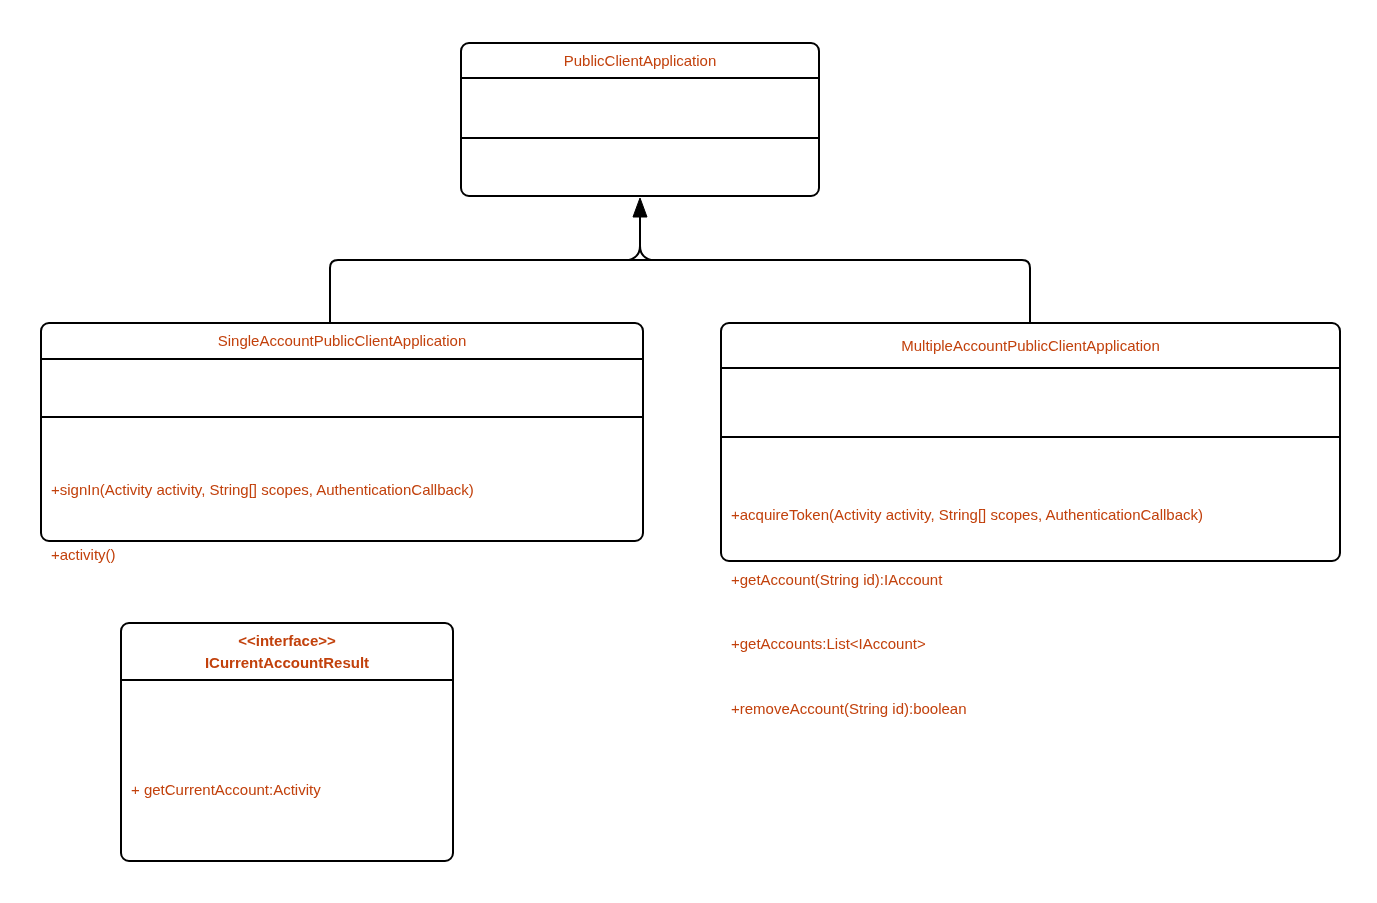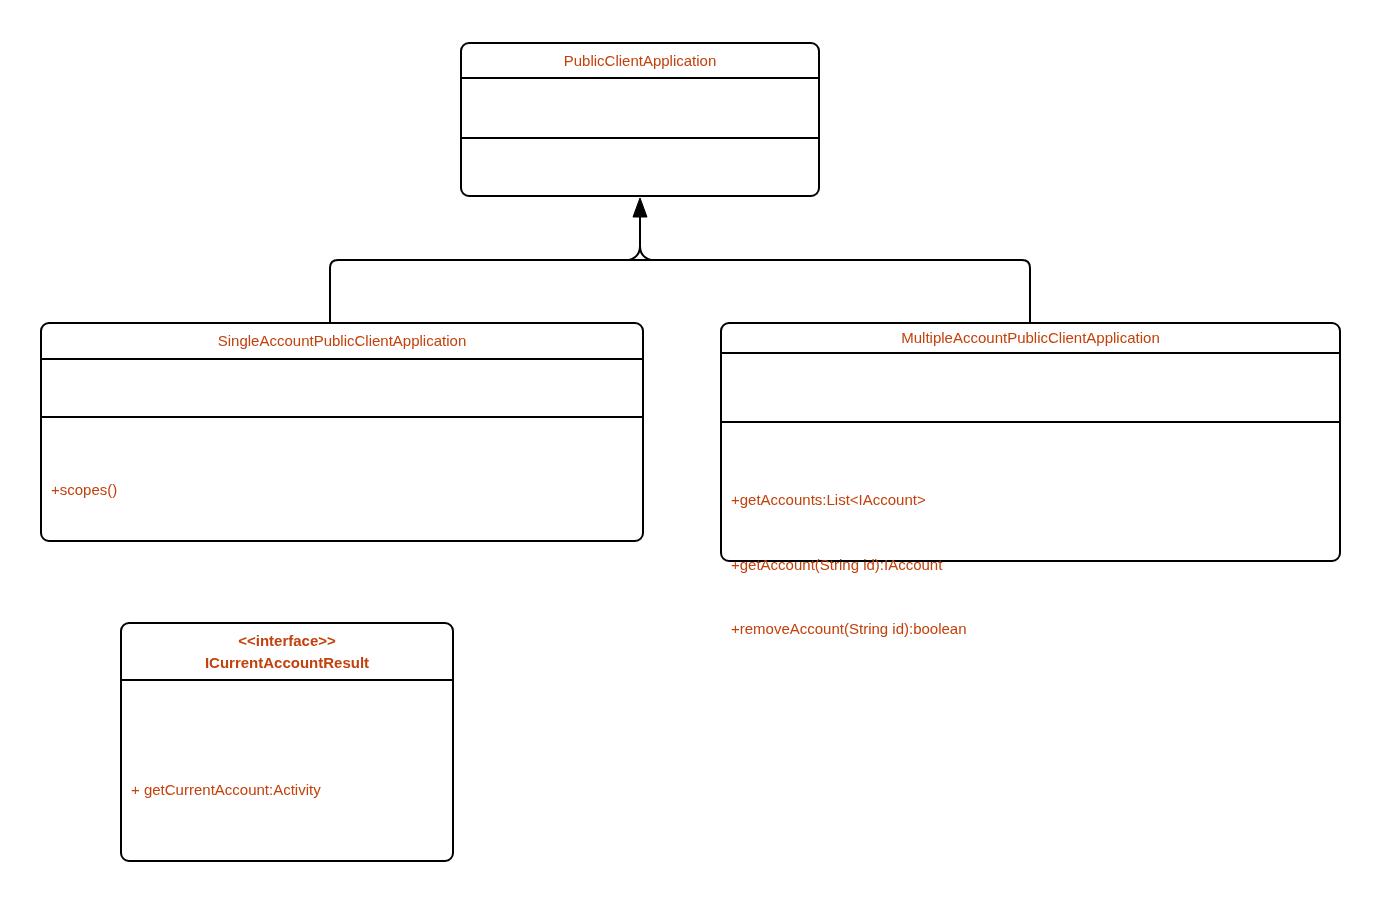--- a/index.html
+++ b/index.html
@@ -59,21 +59,21 @@
   #box-public   { left: 460px; top: 42px;  width: 360px; height: 155px; }
   #box-public .c-title { height: 35px; }
   #box-public .c-attrs { height: 60px; }
 
   #box-single   { left: 40px;  top: 322px; width: 604px; height: 220px; }
   #box-single .c-title { height: 36px; }
   #box-single .c-attrs { height: 58px; }
   #box-single .c-body  { padding-top: 18px; }
 
   #box-multiple { left: 720px; top: 322px; width: 621px; height: 240px; }
-  #box-multiple .c-title { height: 30px; }
+  #box-multiple .c-title { height: 45px; }
   #box-multiple .c-attrs { height: 69px; }
   #box-multiple .c-body  { padding-top: 23px; }
 
   #box-iface    { left: 120px; top: 622px; width: 334px; height: 240px; }
   #box-iface .c-title { height: 57px; }
   #box-iface .c-body  { padding-top: 55px; }
 </style>
 </head>
 <body>
 
@@ -89,30 +89,32 @@
   <div class="uml-class" id="box-public">
     <div class="c-title">PublicClientApplication</div>
     <div class="c-attrs"></div>
     <div class="c-body"></div>
   </div>
 
   <div class="uml-class" id="box-single">
     <div class="c-title">SingleAccountPublicClientApplication</div>
     <div class="c-attrs"></div>
     <div class="c-body">
-      <div>+scopes()</div>
+      <div>+signIn(Activity activity, String[] scopes, AuthenticationCallback)</div>
+      <div>+activity()</div>
     </div>
   </div>
 
   <div class="uml-class" id="box-multiple">
     <div class="c-title">MultipleAccountPublicClientApplication</div>
     <div class="c-attrs"></div>
     <div class="c-body">
+      <div>+acquireToken(Activity activity, String[] scopes, AuthenticationCallback)</div>
+      <div>+getAccount(String id):IAccount</div>
       <div>+getAccounts:List&lt;IAccount&gt;</div>
-      <div>+getAccount(String id):IAccount</div>
       <div>+removeAccount(String id):boolean</div>
     </div>
   </div>
 
   <div class="uml-class" id="box-iface">
     <div class="c-title bold">
       <div>&lt;&lt;interface&gt;&gt;</div>
       <div>ICurrentAccountResult</div>
     </div>
     <div class="c-body">

